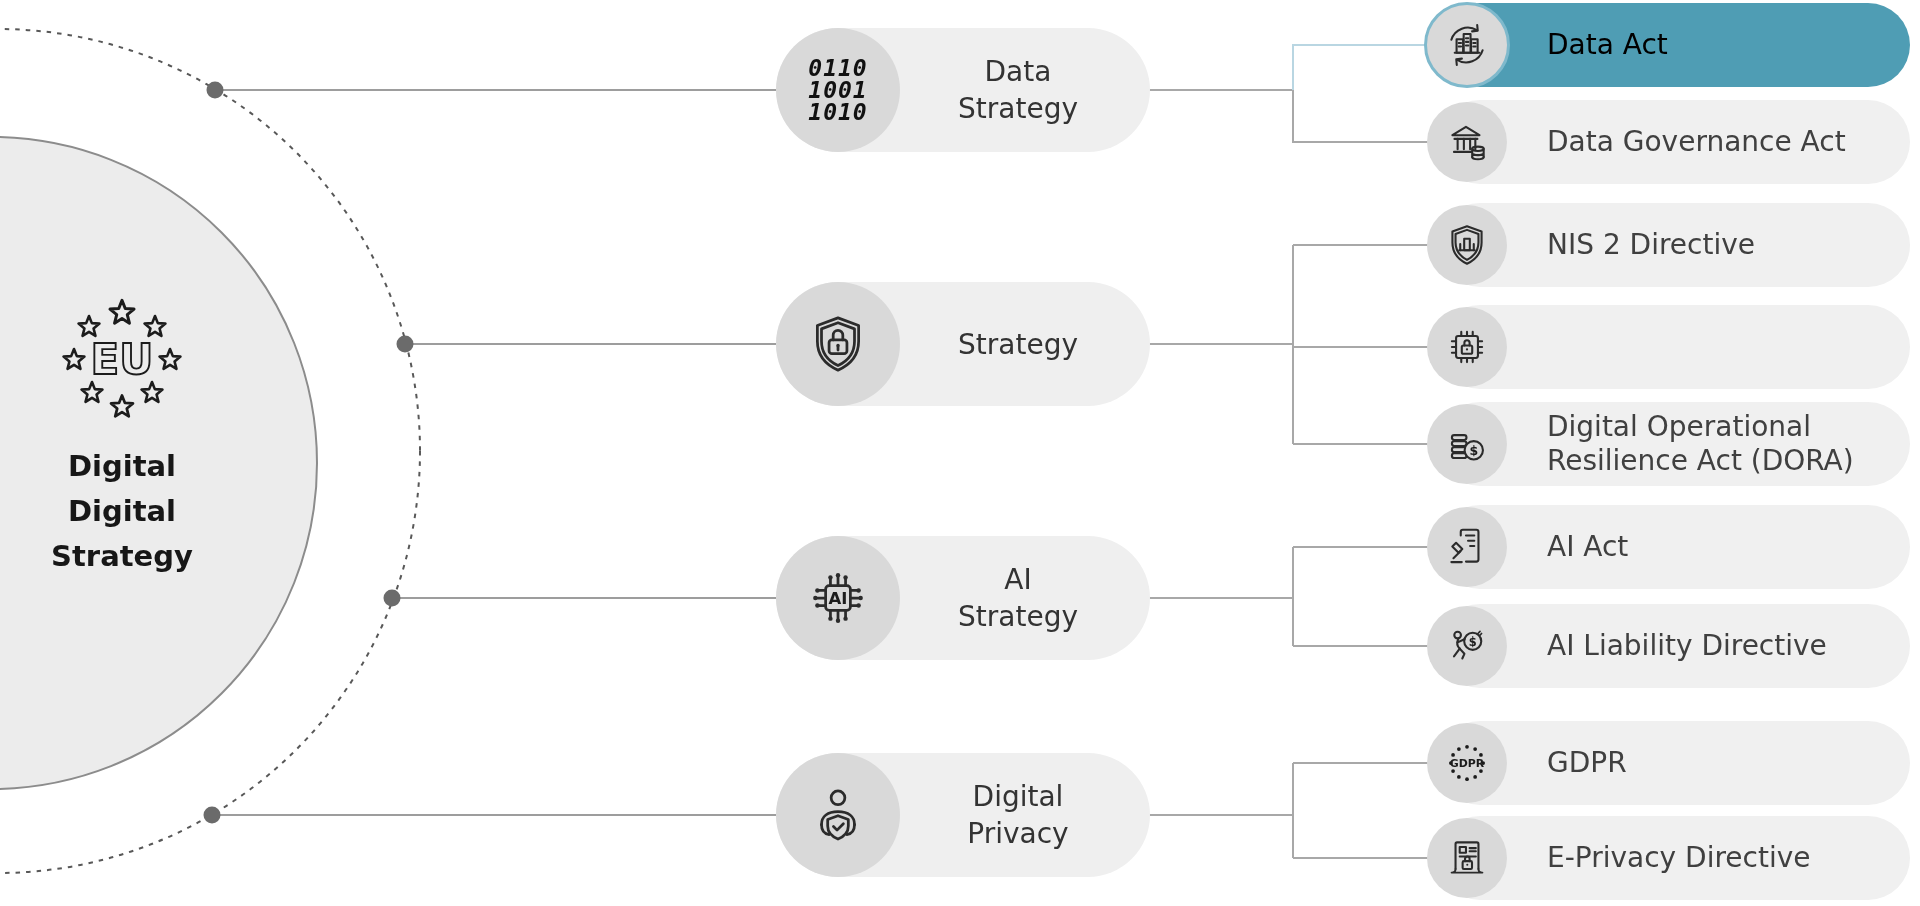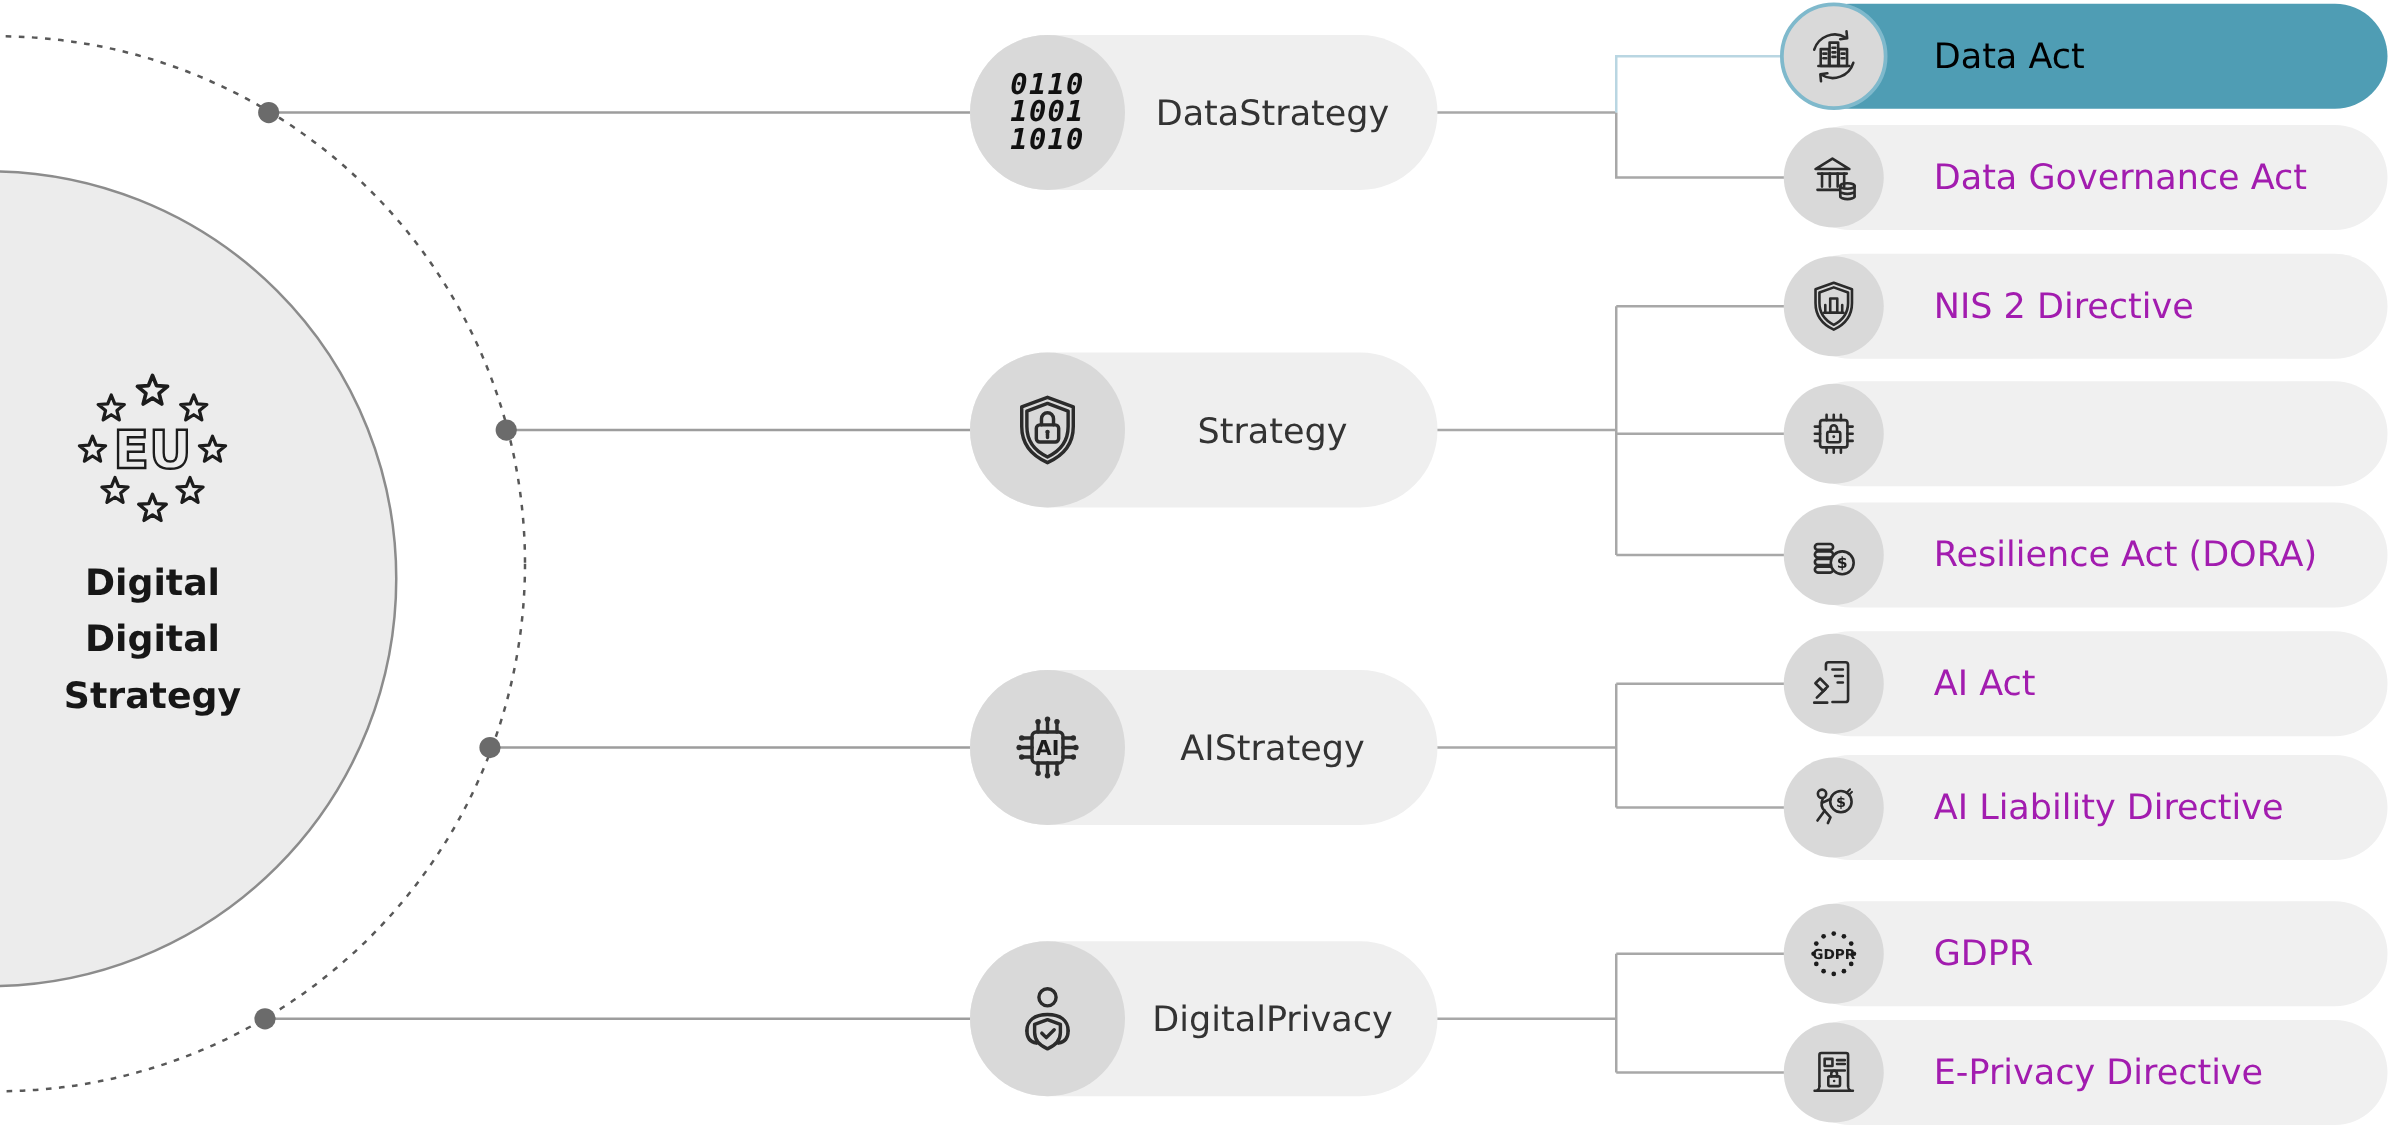--- a/index.html
+++ b/index.html
@@ -11,31 +11,31 @@
   .hub-content{position:absolute;left:22px;top:296px;width:200px;text-align:center;}
   .hub-logo{display:block;margin:0 auto;}
   .hub-title{margin-top:8px;font-size:29px;font-weight:bold;color:#171717;line-height:45px;}
 
   
   .mid-pill{position:absolute;left:776px;width:374px;height:124px;background:#efefef;
             border-radius:62px;}
   .mid-pill .cap{position:absolute;left:0;top:0;width:124px;height:124px;border-radius:50%;
             background:#d9d9d9;display:flex;align-items:center;justify-content:center;}
   .mid-pill .lbl{position:absolute;left:124px;right:14px;top:0;height:100%;
-            display:flex;flex-direction:row;align-items:center;justify-content:center;
+            display:flex;flex-direction:column;align-items:center;justify-content:center;
             font-size:28px;color:#333;line-height:37px;text-align:center;}
 
   
   .child-pill{position:absolute;left:1438px;width:472px;height:84px;background:#f0f0f0;
             border-radius:42px;}
   .child-pill .cap{position:absolute;left:-11px;top:2px;width:80px;height:80px;border-radius:50%;
             background:#d9d9d9;display:flex;align-items:center;justify-content:center;}
   .child-pill .lbl{position:absolute;left:109px;right:10px;top:0;height:100%;
             display:flex;flex-direction:column;justify-content:center;
-            font-size:28px;color:#a21caf;line-height:34px;}
+            font-size:28px;color:#404040;line-height:34px;}
   .child-pill.selected{background:#4f9db4;}
   .child-pill.selected .cap{border:3px solid #7fb9cc;left:-14px;top:-1px;}
   .child-pill.selected .lbl{color:#000000;}
 
   .binary{font-family:"DejaVu Sans Mono","Liberation Mono",monospace;font-weight:bold;
           font-size:23px;line-height:22px;color:#111;text-align:center;letter-spacing:1px;font-style:italic;}
   svg.icon{display:block;}
   svg.icon *{vector-effect:none;}
 </style>
 </head>
@@ -271,20 +271,21 @@
       <svg class="icon" width="50" height="50" viewBox="0 0 48 48" fill="none" stroke="#2b2b2b" stroke-width="2" stroke-linecap="round" stroke-linejoin="round">
         <rect x="9.5" y="15.5" width="14" height="4.6" rx="2.3"></rect>
         <rect x="9.5" y="21.3" width="14" height="4.6" rx="2.3"></rect>
         <rect x="9.5" y="27.1" width="14" height="4.6" rx="2.3"></rect>
         <rect x="9.5" y="32.9" width="14" height="4.6" rx="2.3"></rect>
         <circle cx="30.5" cy="30" r="8.8" fill="#d9d9d9"></circle>
         <text x="30.5" y="34.3" text-anchor="middle" font-size="12" font-weight="bold" fill="#1c1c1c" stroke="none">$</text>
       </svg>
     </div>
     <div class="lbl">
+      <div>Digital Operational</div>
       <div>Resilience Act (DORA)</div>
     </div>
   </div>
 
   <div class="child-pill" style="top:505px">
     <div class="cap">
       <svg class="icon" width="50" height="50" viewBox="0 0 48 48" fill="none" stroke="#2b2b2b" stroke-width="2" stroke-linecap="round" stroke-linejoin="round">
         <path d="M18 13 V9.5 a2 2 0 0 1 2 -2 H33 a2 2 0 0 1 2 2 V36 a2 2 0 0 1 -2 2 H23"></path>
         <path d="M23 13 h8 M25 18 h6 M27 23 h4"></path>
         <path d="M13.5 20 l6 6 l-3.6 3.6 l-6 -6 Z"></path>

